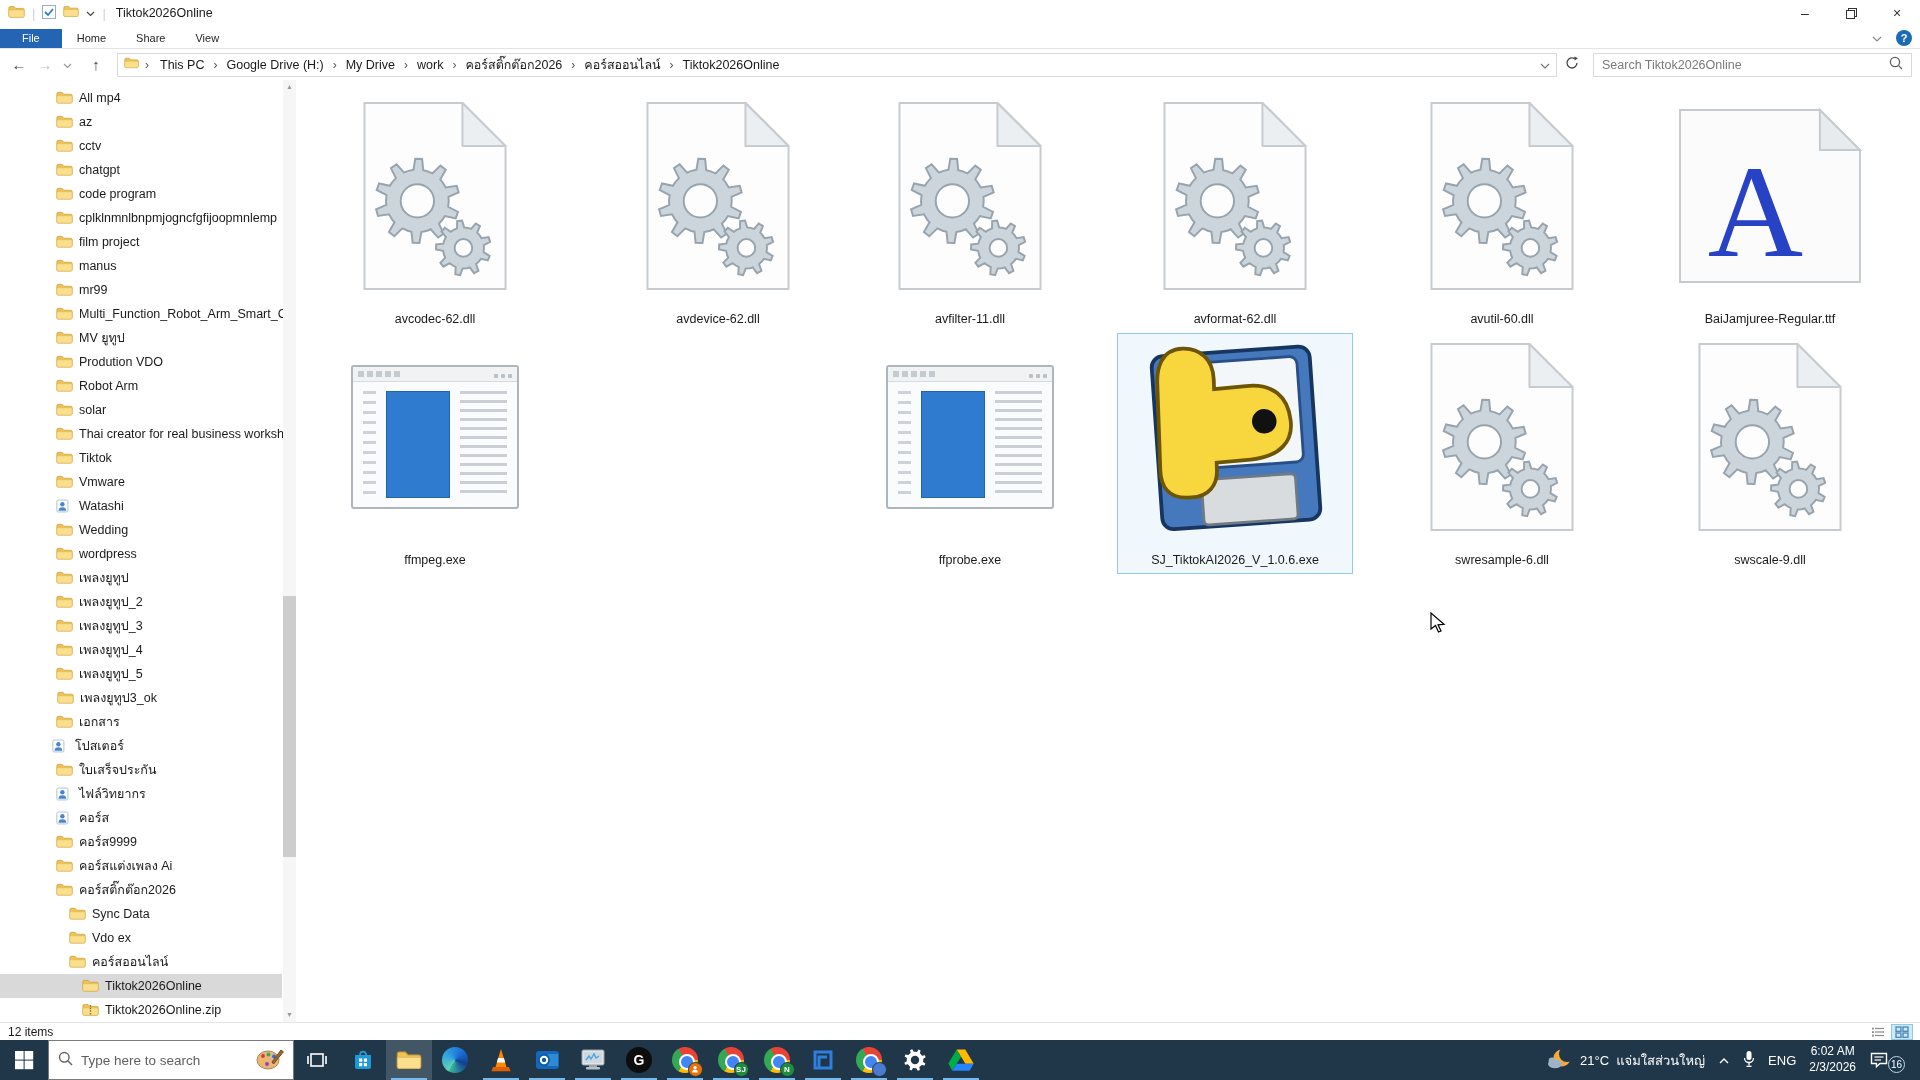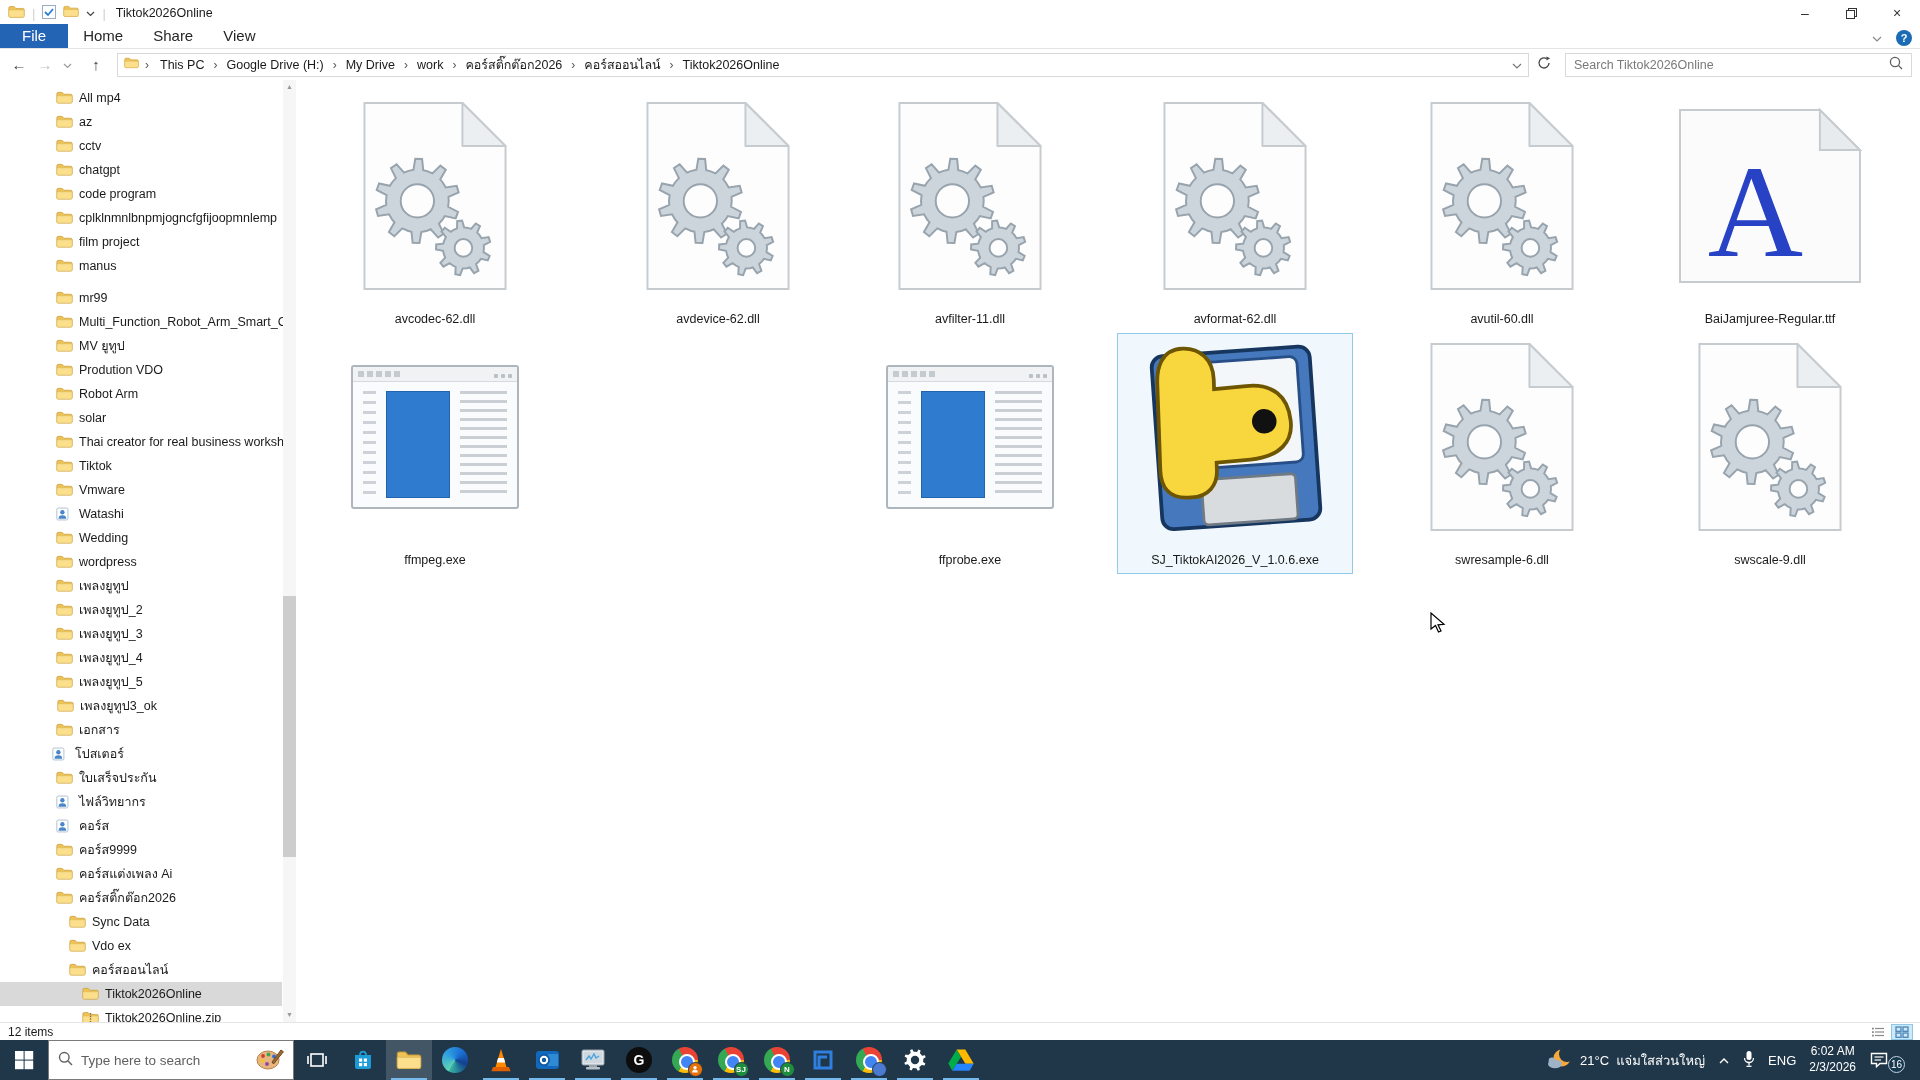--- a/index.html
+++ b/index.html
@@ -9,35 +9,35 @@
 
   
   .titlebar { height:26px; display:flex; align-items:center; background:#fff; padding-left:8px; }
   .qat { display:flex; align-items:center; gap:7px; }
   .qat .sep { color:#d0d0d0; font-size:13px; }
   .win-title { margin-left:10px; font-size:12.5px; }
   .caption-btns { margin-left:auto; display:flex; height:26px; }
   .cap-btn { width:46px; display:flex; align-items:center; justify-content:center; font-size:14px; color:#333; }
 
   .tabsrow { height:23px; display:flex; align-items:flex-end; border-bottom:1px solid #e4e4e4; background:#fff; position:relative; }
-  .tab { padding:3px 15px 4px; font-size:15px; color:#262626; }
+  .tab { padding:3px 15px 4px; font-size:11px; color:#262626; }
   .tab.file-tab { background:var(--accent,#2464b4); color:#fff; padding:3px 22px 4px; }
   .ribbon-right { position:absolute; right:8px; bottom:2px; display:flex; align-items:center; gap:14px; }
   .help-ball { width:16px; height:16px; border-radius:50%; background:#1b6cb5; color:#fff; font-size:11px;
     display:flex; align-items:center; justify-content:center; font-weight:bold; }
 
   .addrrow { height:31px; display:flex; align-items:center; padding:0 8px; gap:4px; background:#fff; }
   .nav-btn { width:22px; text-align:center; font-size:15px; color:#444; }
   .nav-btn.disabled { color:#c0c0c0; }
   .addr-box { flex:1; height:24px; border:1px solid #d9d9d9; background:#fff; display:flex; align-items:center; padding:0 6px; gap:4px; }
   .crumbs { display:flex; align-items:center; gap:2px; overflow:hidden; white-space:nowrap; }
   .crumb { padding:2px 5px; }
   .crumb-sep { color:#555; padding:0 2px; font-size:12px; }
   .addr-tail { display:flex; align-items:center; gap:10px; margin-left:auto; }
-  .search-box { width:347px; height:24px; border:1px solid #d9d9d9; display:flex; align-items:center; padding:0 8px; margin-left:6px; }
+  .search-box { width:319px; height:24px; border:1px solid #d9d9d9; display:flex; align-items:center; padding:0 8px; margin-left:6px; }
   .search-box input { border:none; outline:none; flex:1; font-size:12.5px; font-family:inherit; color:#333; }
   .search-box input::placeholder { color:#7a7a7a; }
 
   
   .main { position:absolute; top:80px; left:0; right:0; bottom:58px; display:flex; background:#fff; }
 
   .sidebar { width:296px; position:relative; overflow:hidden; padding:6px 14px 0 0; }
   .side-row { height:24px; display:flex; align-items:center; gap:6px; white-space:nowrap; }
   .side-row.selected { background:#d9d9d9; }
   .side-row .ic { flex:0 0 auto; display:flex; }
@@ -262,21 +262,21 @@
         </div>
         <div class="side-row" style="padding-left: 56px;">
           <span class="ic">
             <svg width="17" height="13.600000000000001" viewBox="0 0 20 16">
               <path d="M1 3.2Q1 1.6 2.6 1.6L7.2 1.6 9.2 3.8 17.4 3.8Q19 3.8 19 5.4L19 12.6Q19 14.2 17.4 14.2L2.6 14.2Q1 14.2 1 12.6Z" fill="#efc356" stroke="#c79b32" stroke-width="0.8"></path>
               <path d="M1 5.6L19 5.6 19 12.6Q19 14.2 17.4 14.2L2.6 14.2Q1 14.2 1 12.6Z" fill="#fbdf8c" stroke="#d9b254" stroke-width="0.6"></path>
             </svg>
           </span>
           <span>manus</span>
         </div>
-        <div class="side-row" style="padding-left: 56px; margin-top: 8px;">
+        <div class="side-row" style="padding-left: 56px;">
           <span class="ic">
             <svg width="17" height="13.600000000000001" viewBox="0 0 20 16">
               <path d="M1 3.2Q1 1.6 2.6 1.6L7.2 1.6 9.2 3.8 17.4 3.8Q19 3.8 19 5.4L19 12.6Q19 14.2 17.4 14.2L2.6 14.2Q1 14.2 1 12.6Z" fill="#efc356" stroke="#c79b32" stroke-width="0.8"></path>
               <path d="M1 5.6L19 5.6 19 12.6Q19 14.2 17.4 14.2L2.6 14.2Q1 14.2 1 12.6Z" fill="#fbdf8c" stroke="#d9b254" stroke-width="0.6"></path>
             </svg>
           </span>
           <span>mr99</span>
         </div>
         <div class="side-row" style="padding-left: 56px;">
           <span class="ic">

